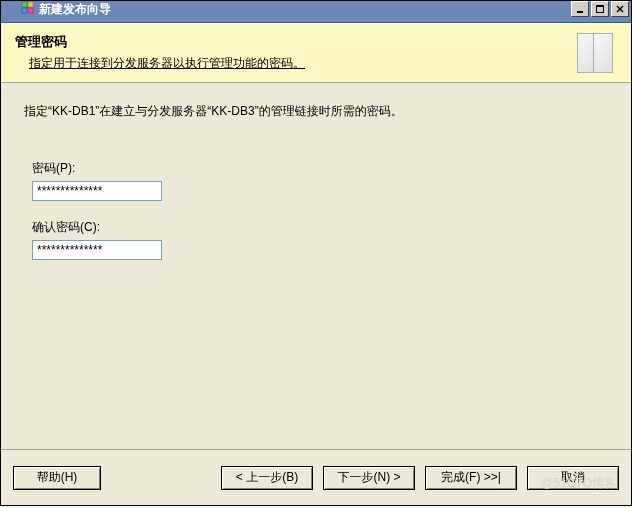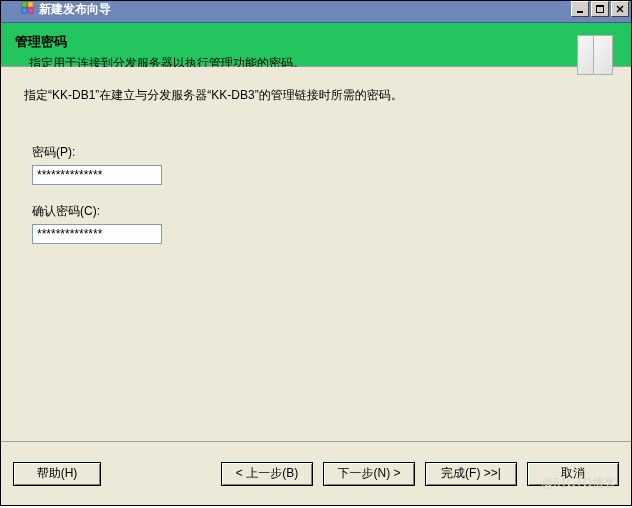--- a/index.html
+++ b/index.html
@@ -54,25 +54,26 @@
       font-family: Arial, sans-serif;
       font-size: 10px;
       font-weight: bold;
       color: #000;
       display: flex;
       align-items: center;
       justify-content: center;
       line-height: 1;
     }
     .header-panel {
-      background: #22c55e;
+      background: #fef9c3;
       border-bottom: 1px solid #a0a0a0;
       padding: 10px 14px 10px 14px;
       display: flex;
-      height: 44px;
+      align-items: center;
+      height: 60px;
     }
     .header-text { flex: 1; }
     .header-title {
       font-size: 13px;
       font-weight: bold;
       margin-bottom: 4px;
     }
     .header-subtitle {
       font-size: 12px;
       margin-left: 14px;
@@ -112,21 +113,21 @@
       height: 20px;
       border: 1px solid #7f9db9;
       background: #fff;
       padding: 0 4px;
       font-family: inherit;
       font-size: 12px;
       margin-bottom: 18px;
       letter-spacing: 0;
     }
     .button-bar {
-      height: 64px;
+      height: 56px;
       border-top: 1px solid #a0a0a0;
       background: #ece9d8;
       display: flex;
       align-items: center;
       padding: 0 12px 0 12px;
       gap: 8px;
     }
     .btn {
       height: 24px;
       min-width: 92px;

